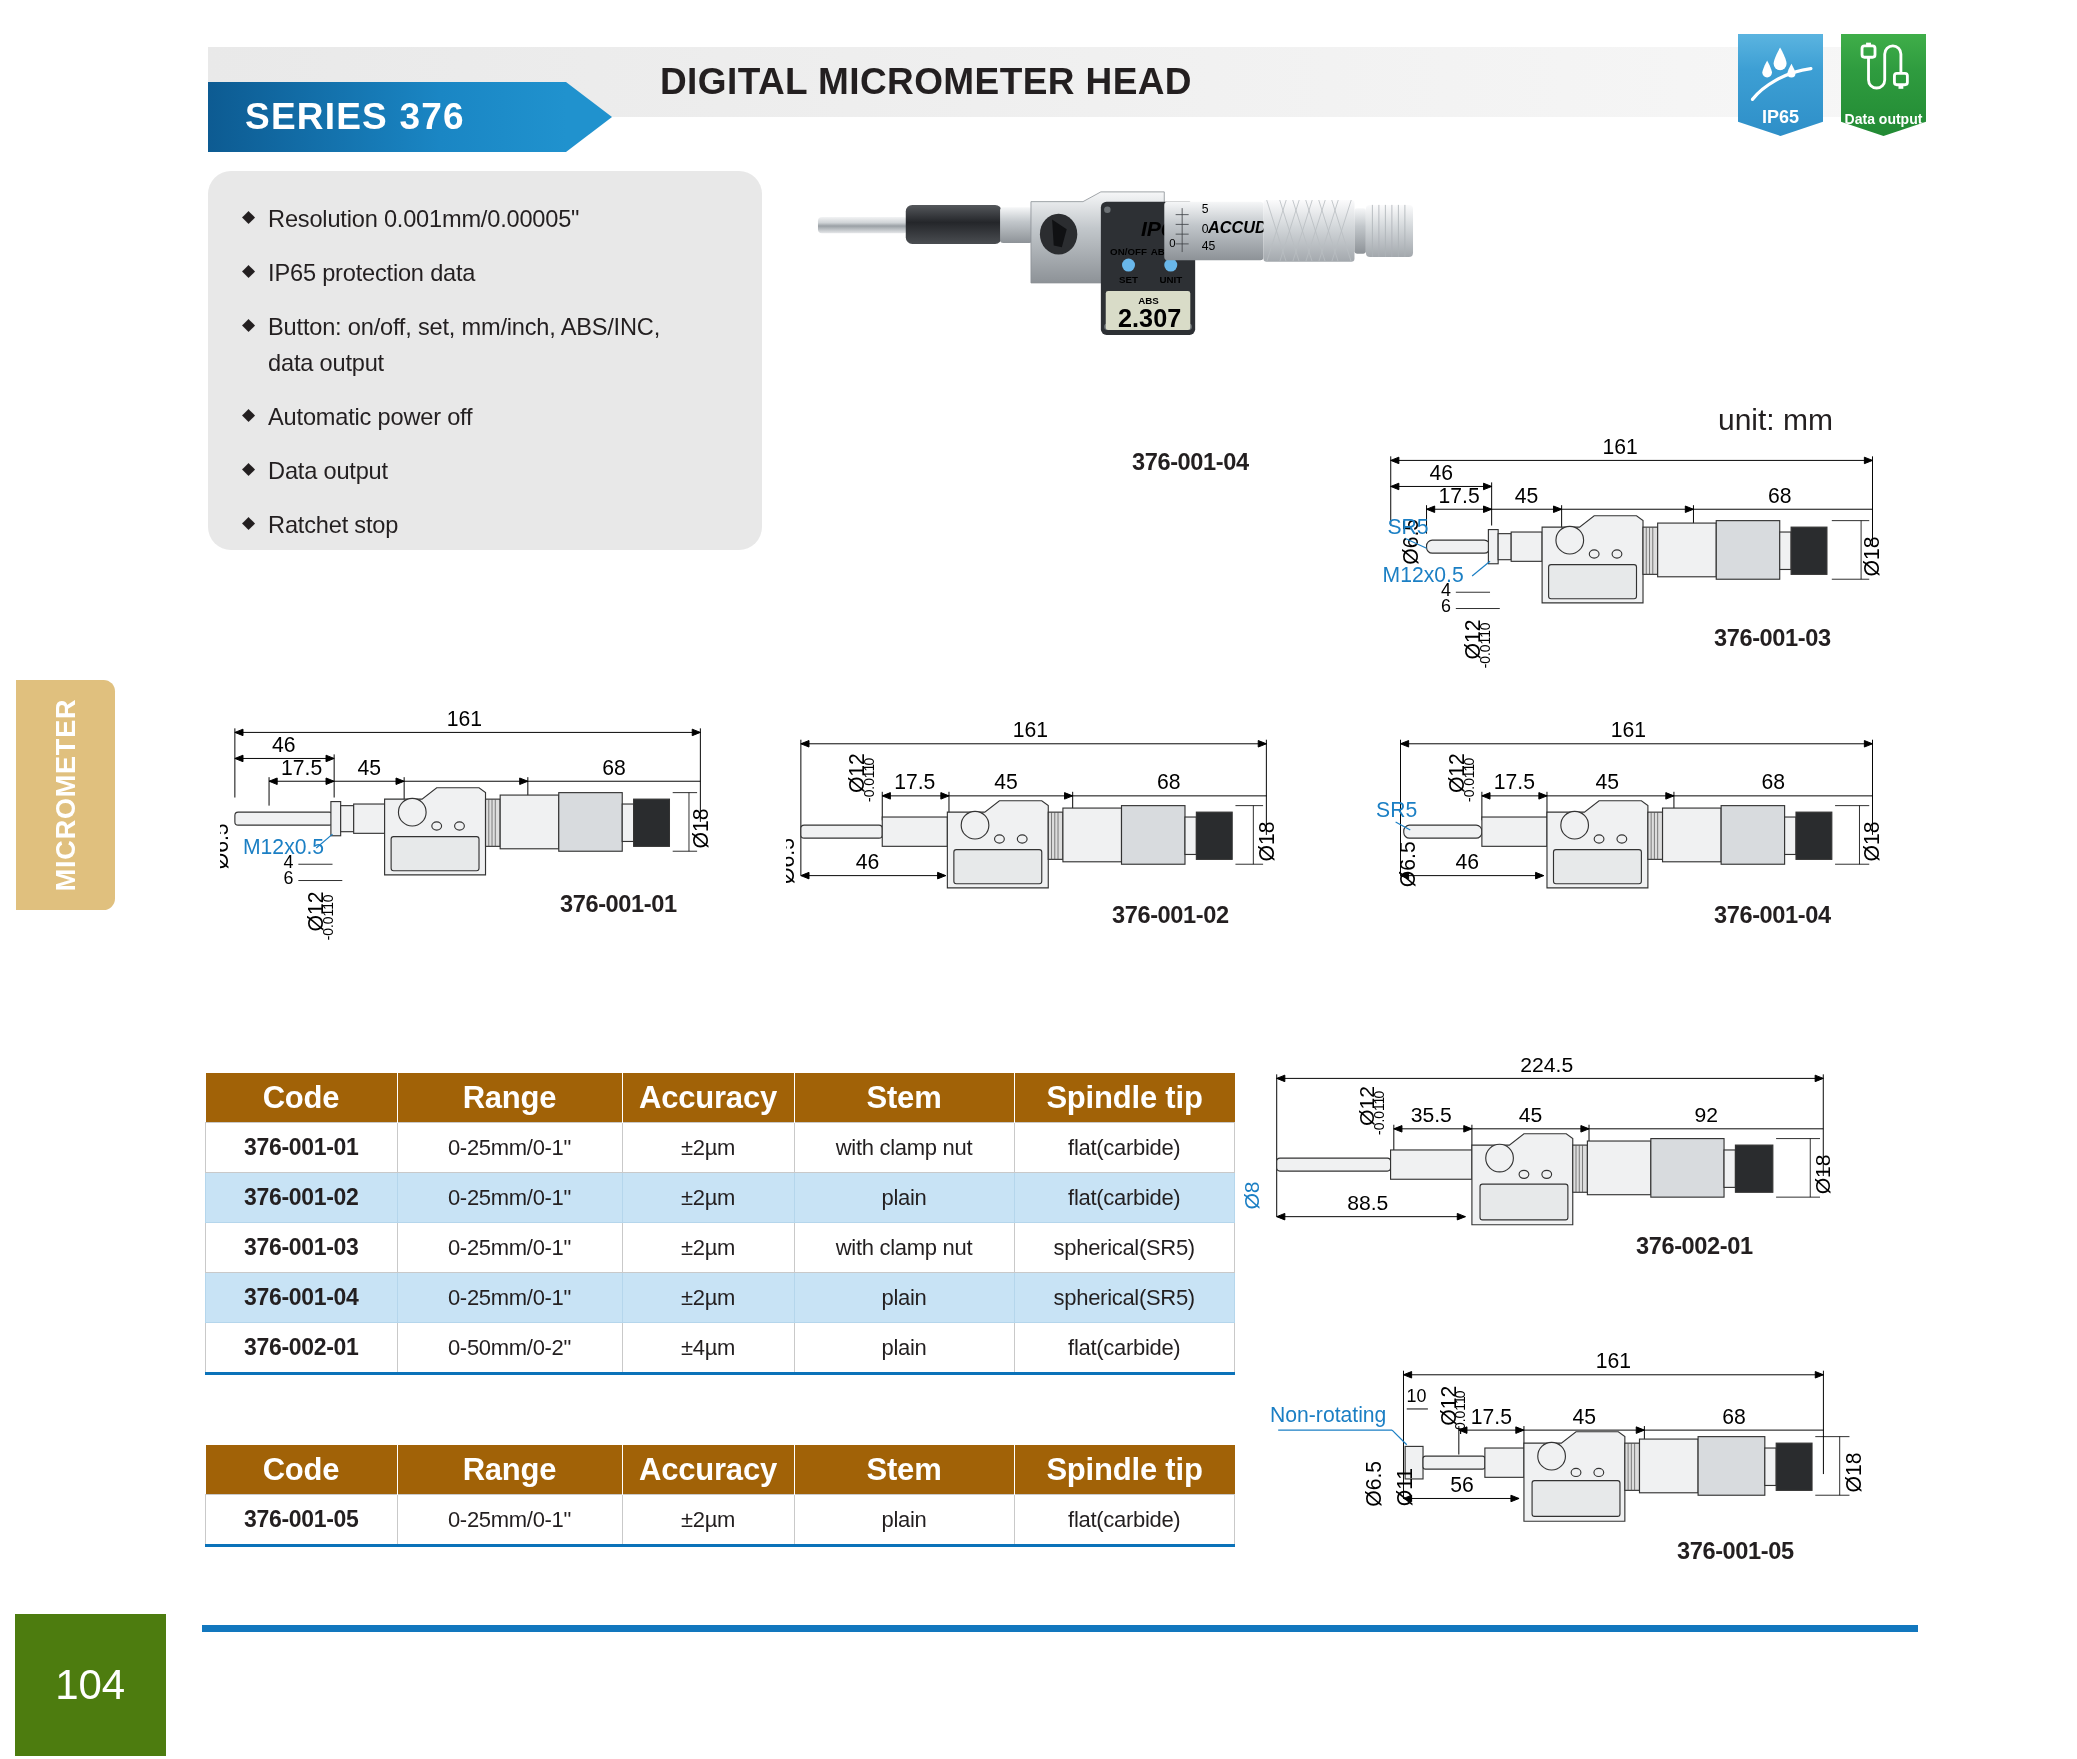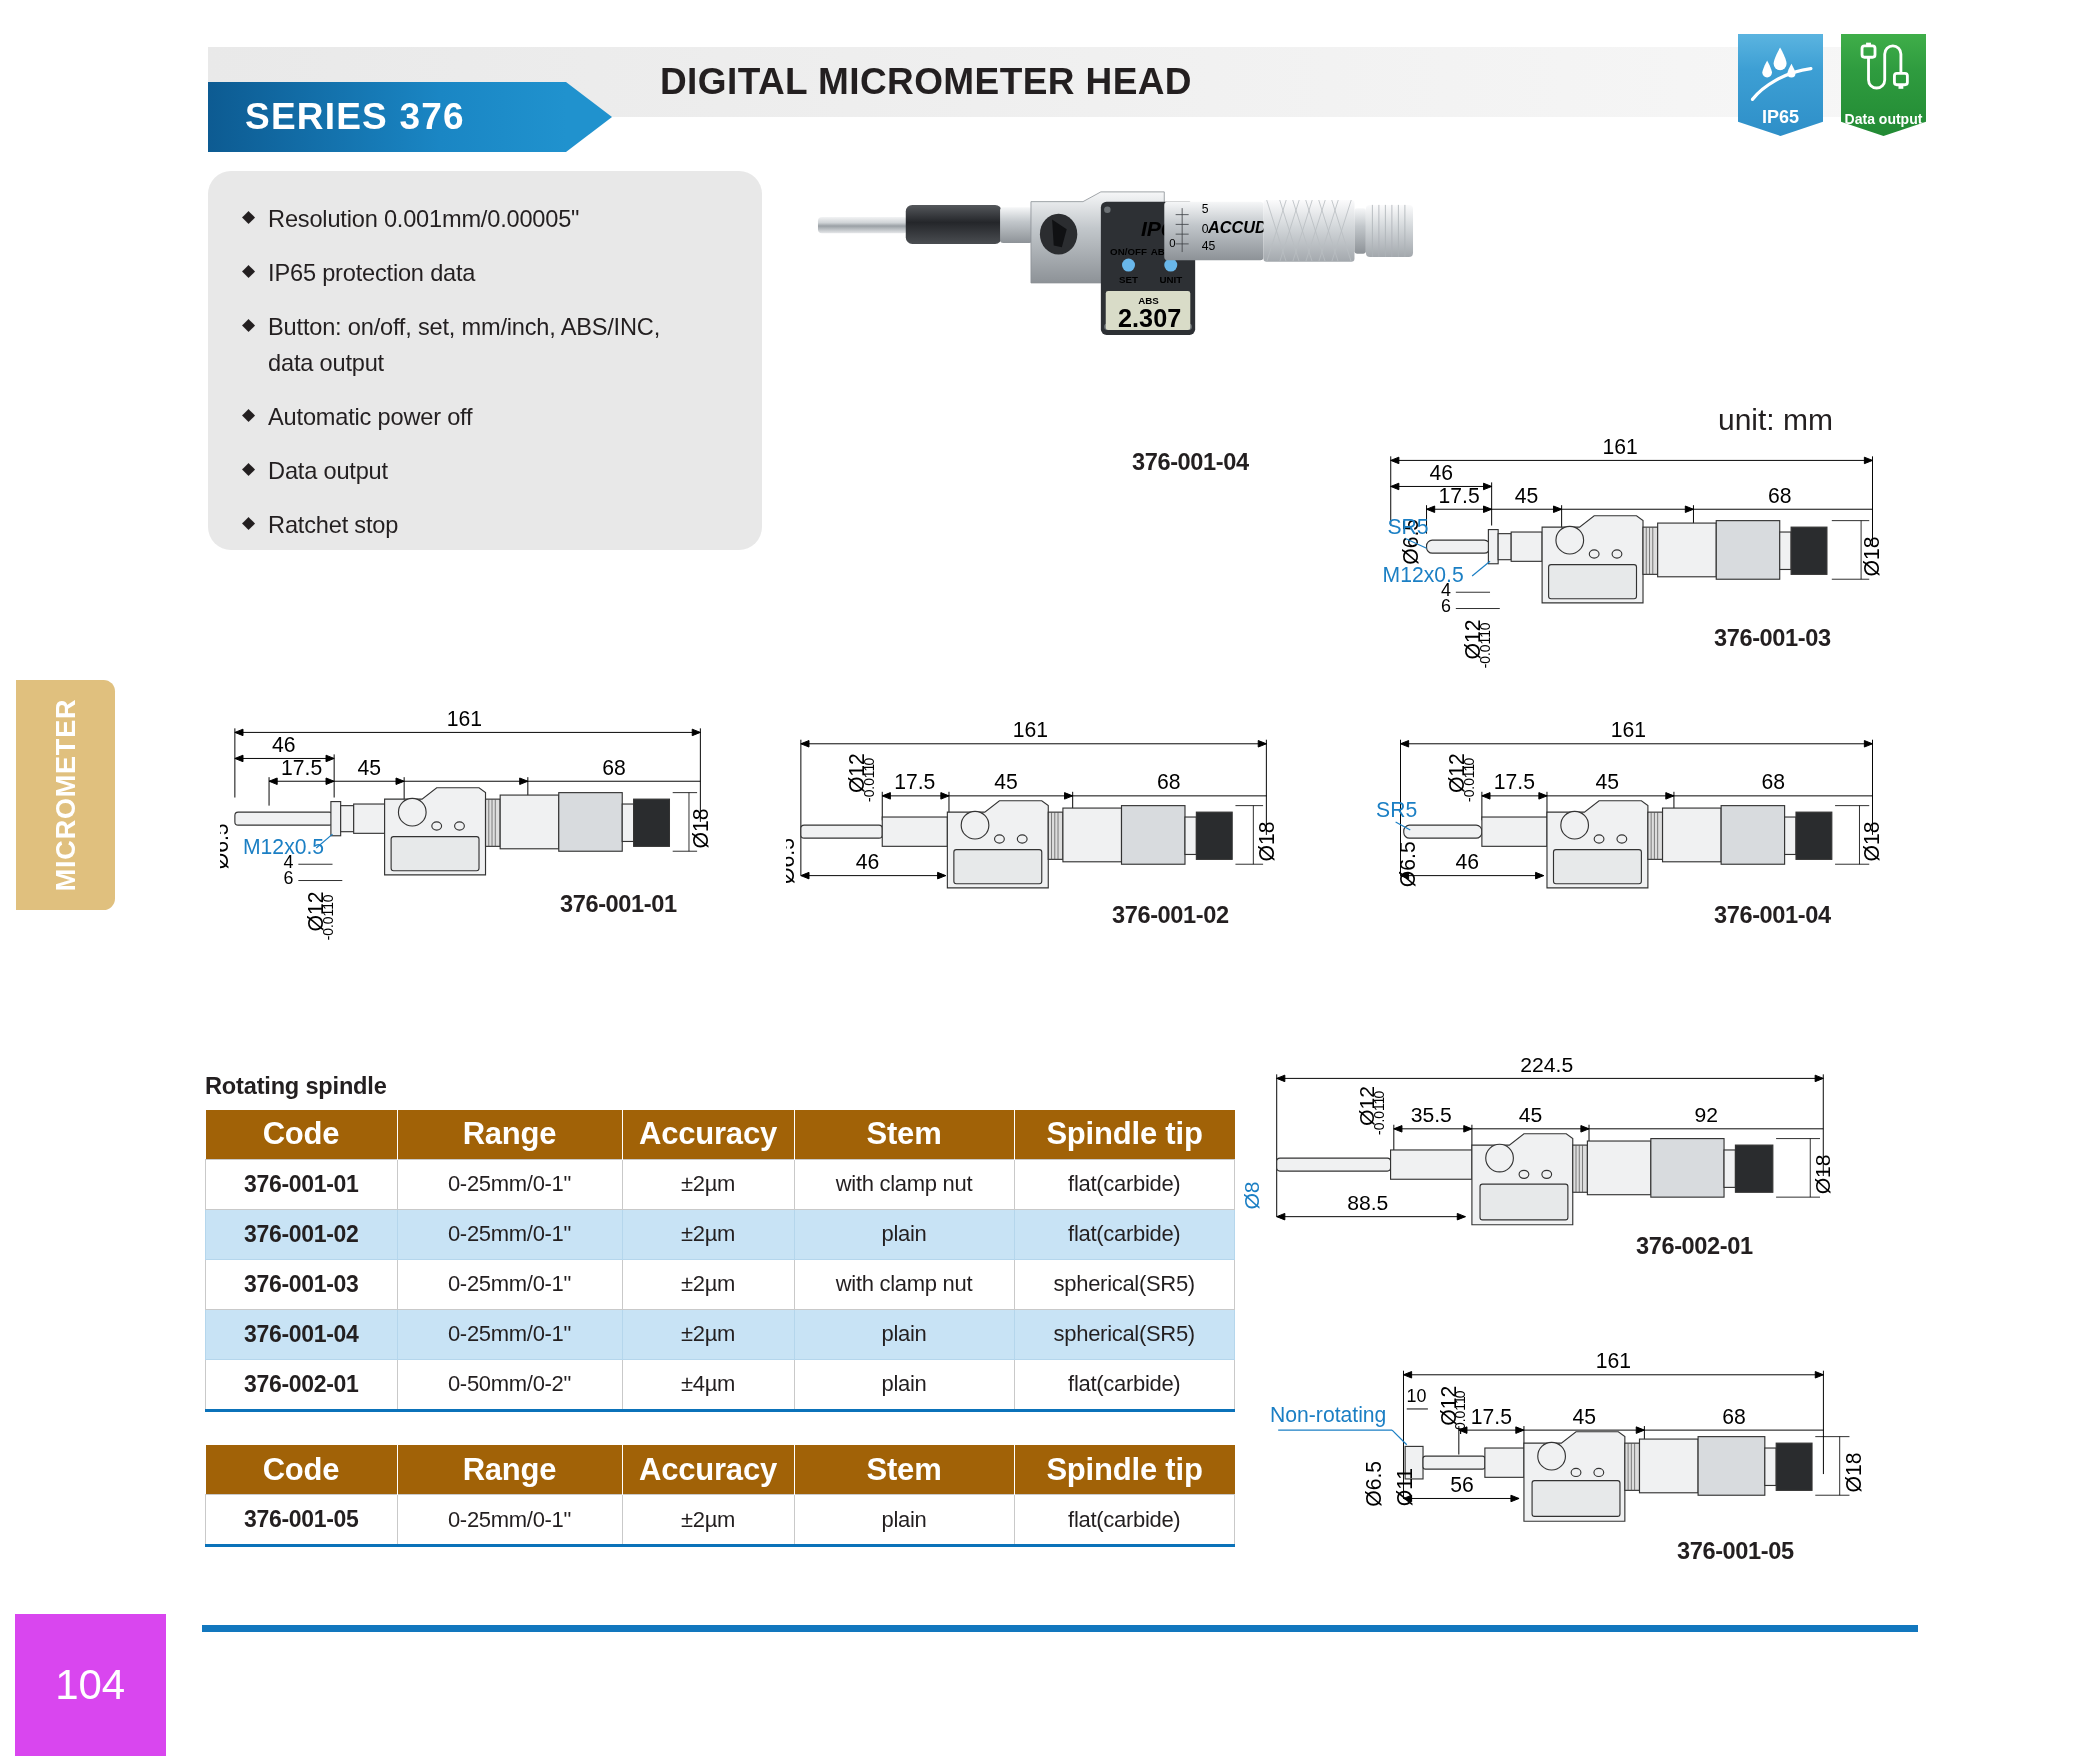--- a/index.html
+++ b/index.html
@@ -59,21 +59,21 @@
   table{border-collapse:collapse;width:1030px;table-layout:fixed;}
   th{background:#a16207;color:#fff;font-size:31px;font-weight:bold;height:47px;
      border-right:1.6px solid #fff;letter-spacing:-0.2px;}
   th:last-child{border-right:none;}
   td{height:47px;font-size:22px;text-align:center;border:0.8px solid #c9c9c9;letter-spacing:-0.3px;}
   td.code{font-weight:bold;font-size:23px;}
   tr.alt td{background:#c8e3f5;border-color:#b5d6ec;}
   table{border-bottom:3.3px solid #0b72b9;}
 
   
-  .pg-box{position:absolute;left:14.7px;top:1614px;width:151px;height:142px;background:#d946ef;
+  .pg-box{position:absolute;left:14.7px;top:1614px;width:151px;height:142px;background:#4d7c0f;
     display:flex;align-items:center;justify-content:center;}
   .pg-box span{color:#fff;font-size:42px;}
   .foot-rule{position:absolute;left:202px;top:1625px;width:1716px;height:7.3px;background:#1277be;}
 
   
   svg text{font-family:"Liberation Sans",sans-serif;fill:#000;}
   .dim{font-size:26px;}
   .dimsm{font-size:22px;}
   .dimxs{font-size:17px;}
   .blue{fill:#1b7fc4;}
@@ -634,21 +634,20 @@
     <text class="dim" x="196" y="162" transform="rotate(-90 196 162)" text-anchor="middle">Ø6.5</text>
     <text class="dim" x="234" y="166" transform="rotate(-90 234 166)" text-anchor="middle">Ø11</text>
     <text class="dim" x="288" y="66" transform="rotate(-90 288 66)" text-anchor="middle">Ø12</text>
     <text class="dimxs" x="300" y="52" transform="rotate(-90 300 52)" text-anchor="middle">0</text>
     <text class="dimxs" x="300" y="78" transform="rotate(-90 300 78)" text-anchor="middle">-0.011</text>
   </svg>
   <div class="code" style="left:456px;top:186px">376-001-05</div>
 </div>
 
 <div class="tbl-wrap" style="left:205px;top:1073px">
-  <div class="tbl-title">Rotating spindle</div>
   <table>
     <thead>
       <tr>
         <th style="width:189px">Code</th>
         <th style="width:222px">Range</th>
         <th style="width:169px">Accuracy</th>
         <th style="width:217px">Stem</th>
         <th>Spindle tip</th>
       </tr>
     </thead>

